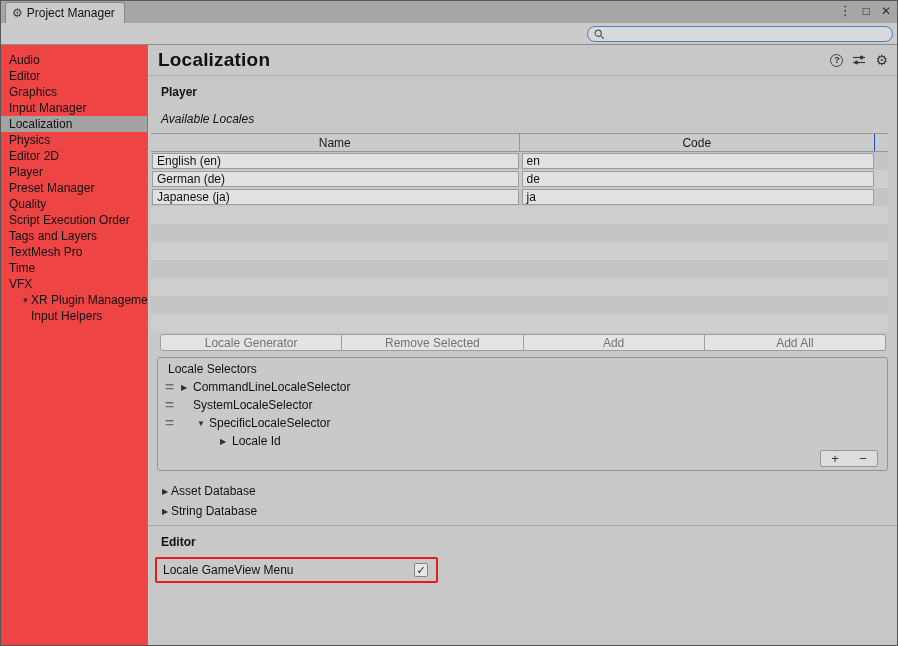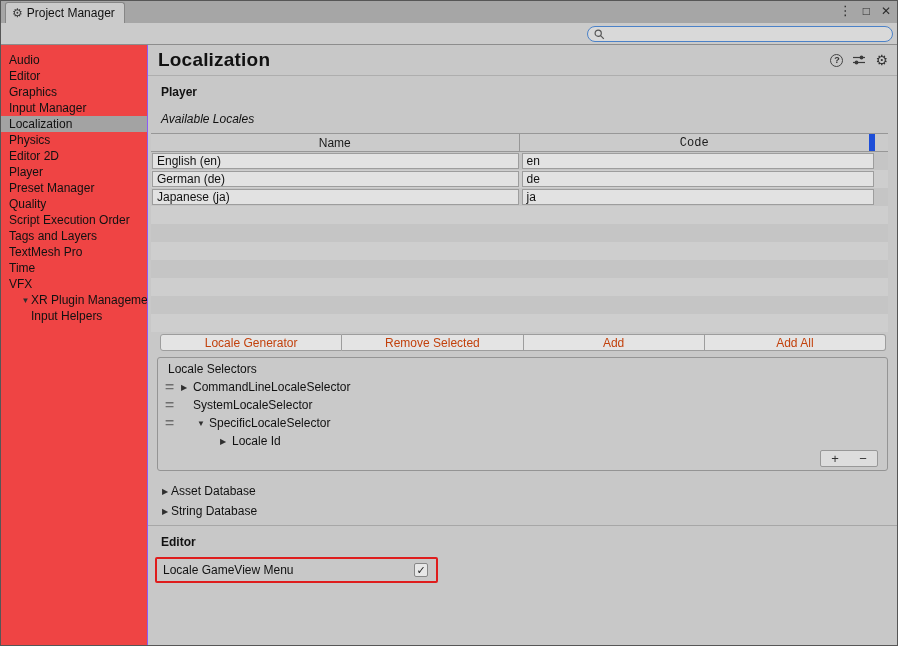--- a/index.html
+++ b/index.html
@@ -53,37 +53,37 @@
                display:flex; align-items:center; justify-content:center; color:#333; }
   .gear-icon { font-size:14px; color:#333; line-height:1; }
   .content { flex:1; position:relative; overflow:hidden; }
   .section-heading { margin:9px 0 0 13px; font-weight:bold; height:15px; line-height:15px; }
   .avail-label { margin:12px 16px 5px 13px; height:14px; line-height:14px;font-style:italic; }
   
   .loc-table { margin:7px 9px 0 3px; }
   .loc-head { display:flex; height:19px; background:#cbcbcb; border:1px solid #979797; border-left:none; border-right:none; }
   .loc-head .hcol { display:flex; align-items:center; justify-content:center; color:#1a1a1a;text-align:center; }
   .hcol-name { width:50%; border-right:1px solid #979797; }
-  .hcol-code { flex:1; border-right:6px solid #1d4ed8;font-family:Liberation Mono, monospace; }
+  .hcol-code { flex:1; border-right:1px solid #1d4ed8; }
   .hcol-end  { width:13px; }
   .loc-row { display:flex; height:18px; }
   .stripe-a { background:#c5c5c5; }
   .stripe-b { background:#cecece; }
   .cell-name { width:50%; padding:1px 1px 1px 1px; }
   .cell-code { flex:1; padding:1px 1px 1px 2px; }
   .cell-end { width:13px; }
   .field {
     height:16px; line-height:14px; background:#e2e2e2; border:1px solid #9d9d9d;
     padding:0 4px; white-space:nowrap; overflow:hidden; cursor:text;
   }
   
   .btnrow { display:flex; height:17px; margin:2px 11px 0 12px; }
   .ubtn {
     flex:1; background:#e4e4e4; border:1px solid #9d9d9d; border-left:none;
-    display:flex; align-items:center; justify-content:center; cursor:default; color:#c2410c;
+    display:flex; align-items:center; justify-content:center; cursor:default; color:#737373;
   }
   .ubtn:first-child { border-left:1px solid #9d9d9d; border-radius:3px 0 0 3px; }
   .ubtn:last-child { border-radius:0 3px 3px 0; }
   
   .selbox {
     margin:6px 9px 0 9px; height:114px; background:#c9c9c9;
     border:1px solid #949494; border-radius:3px; position:relative; padding-top:3px;
   }
   .selbox-heading { padding-left:10px; height:17px; line-height:17px; }
   .sel-item { display:flex; align-items:center; height:18px; padding-left:9px; }

